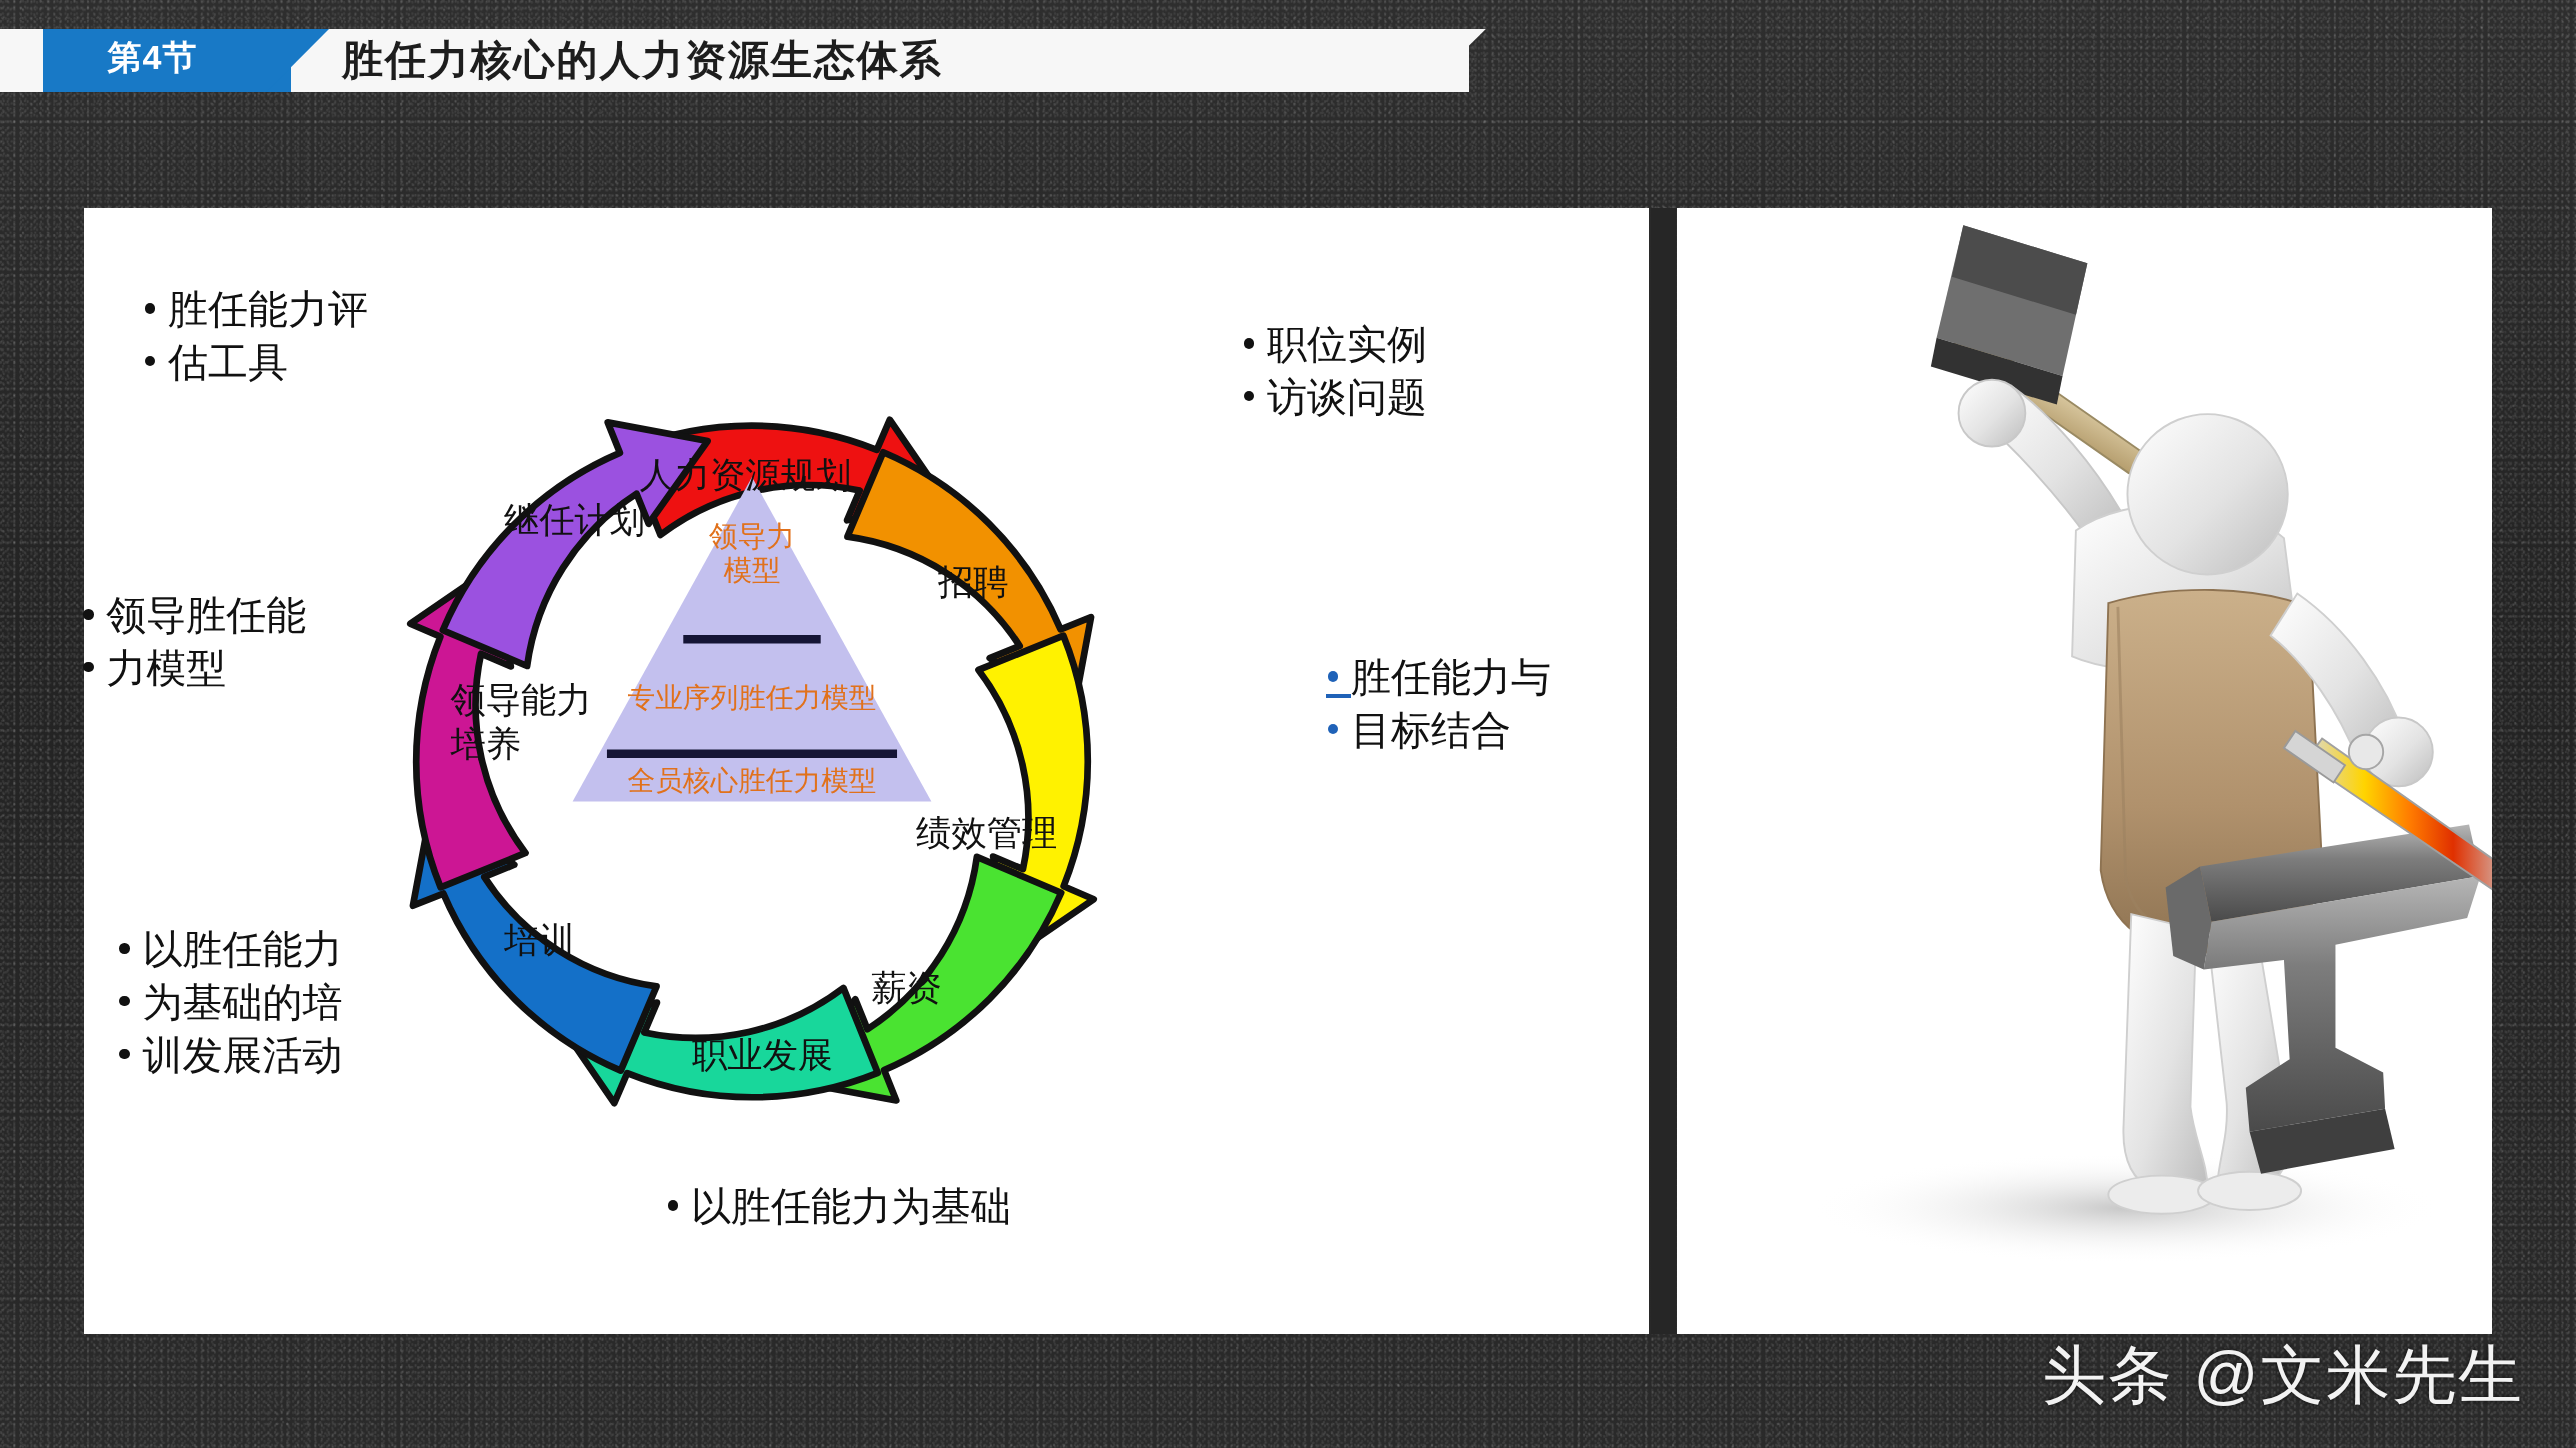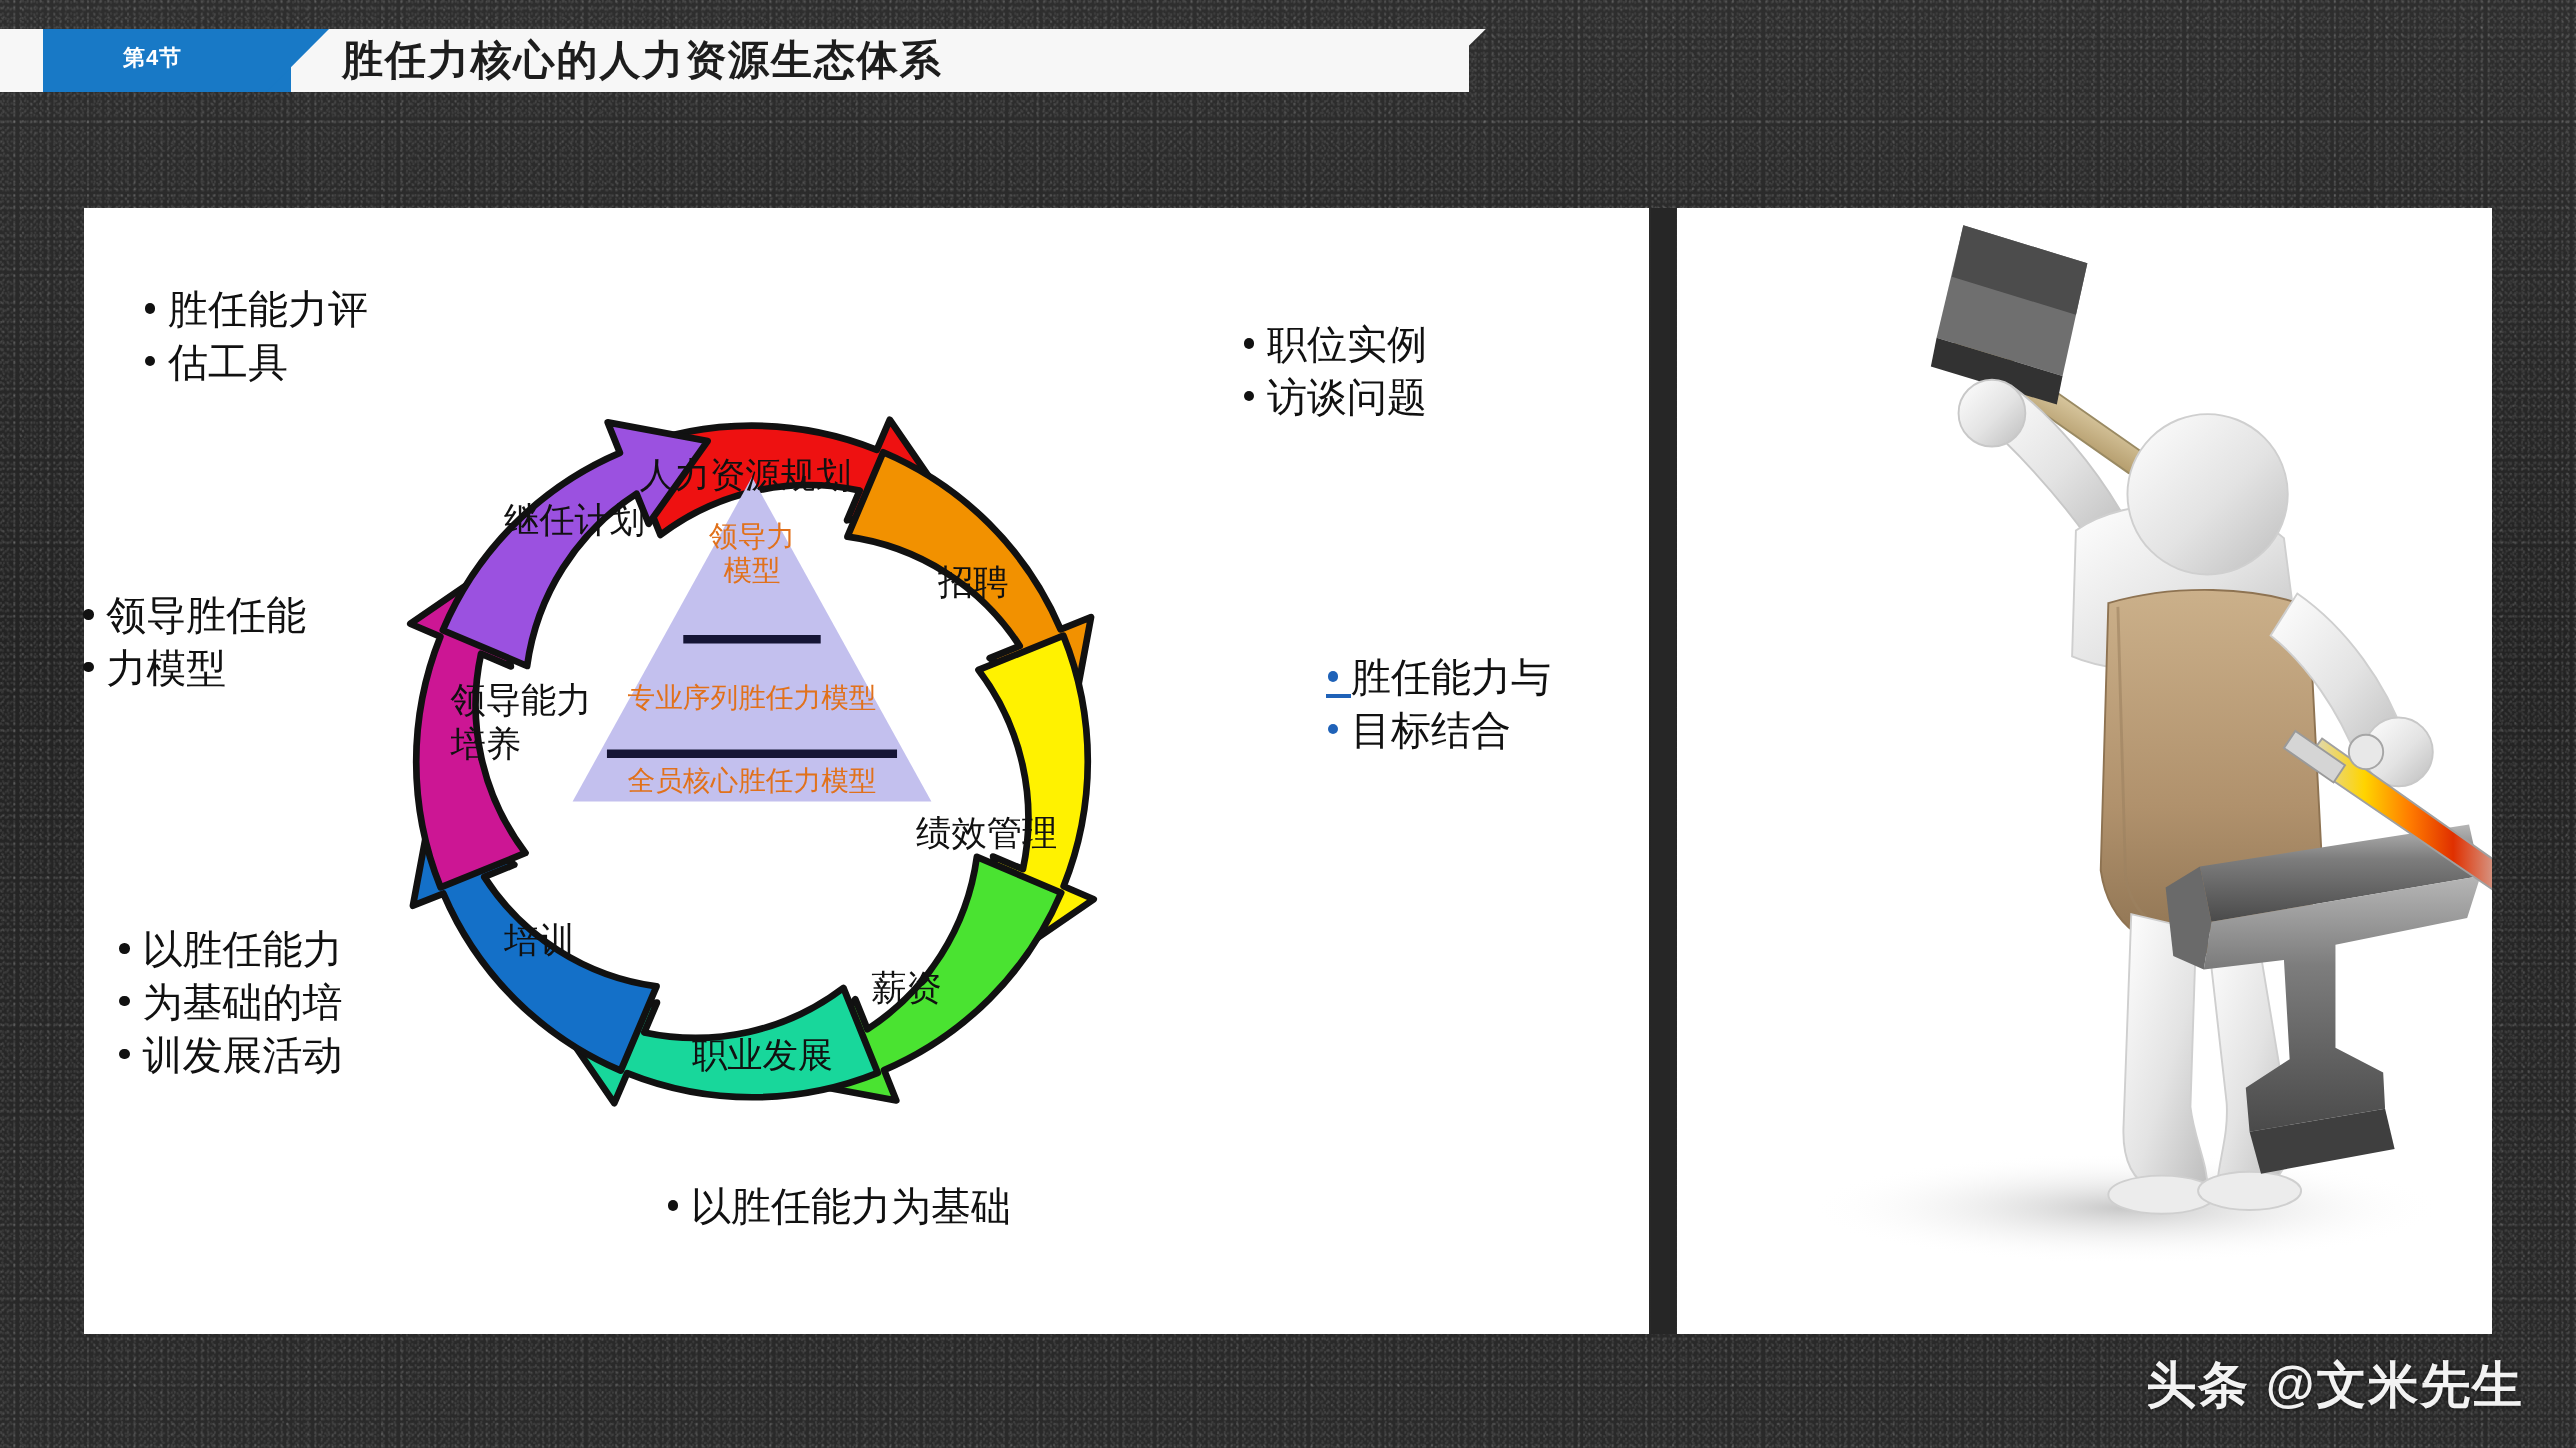--- a/index.html
+++ b/index.html
@@ -37,21 +37,21 @@
     position:absolute;left:215px;top:0;width:114px;height:63px;background:#1879c6;
     clip-path:polygon(0 0,100% 0,45% 100%,0% 100%);
   }
   .hdr-white-skew{
     position:absolute;left:1422px;top:0;width:114px;height:63px;background:#f7f7f7;
     clip-path:polygon(0 0,56% 0,0 100%,0 100%);
   }
   #section-label{
     position:absolute;left:43px;top:0;width:219px;height:58px;
     display:flex;align-items:center;justify-content:center;
-    color:#ffffff;font-size:22px;font-weight:bold;letter-spacing:1px;
+    color:#ffffff;font-size:34px;font-weight:bold;letter-spacing:1px;
     font-family:"Liberation Sans","DejaVu Sans",sans-serif;
   }
   #slide-title{
     position:absolute;left:342px;top:0;height:63px;
     display:flex;align-items:center;
     color:#1d1d1d;font-size:41px;font-weight:bold;letter-spacing:1.9px;
     font-family:"Liberation Sans","DejaVu Sans",sans-serif;
   }
   
   #panel-left{
@@ -95,24 +95,23 @@
   .callout.blue li::before{background:#1f62b8;}
   .callout.blue .under{
     position:absolute;left:1.9px;top:42px;width:25px;height:3.8px;background:#1f62b8;
   }
   
   #smith-wrap{position:absolute;left:1677px;top:208px;width:815px;height:1126px;overflow:hidden;}
   #smith-svg{position:absolute;left:0;top:0;width:815px;height:1126px;}
   
   #watermark{
     position:absolute;right:52px;top:1332px;
-    color:#f2f2f2;font-size:50px;font-weight:bold;letter-spacing:1.9px;
+    color:#f2f2f2;font-size:64px;font-weight:normal;letter-spacing:1.9px;
     font-family:"Liberation Sans","DejaVu Sans",sans-serif;
     text-shadow:0 0 5.7px rgba(0,0,0,.7);
-    margin-top:20px;
   }
 </style>
 </head>
 <body>
 
 <div id="slide-root">
 
   <div id="header-bar">
     <div class="hdr-white"></div>
     <div class="hdr-white-skew"></div>

